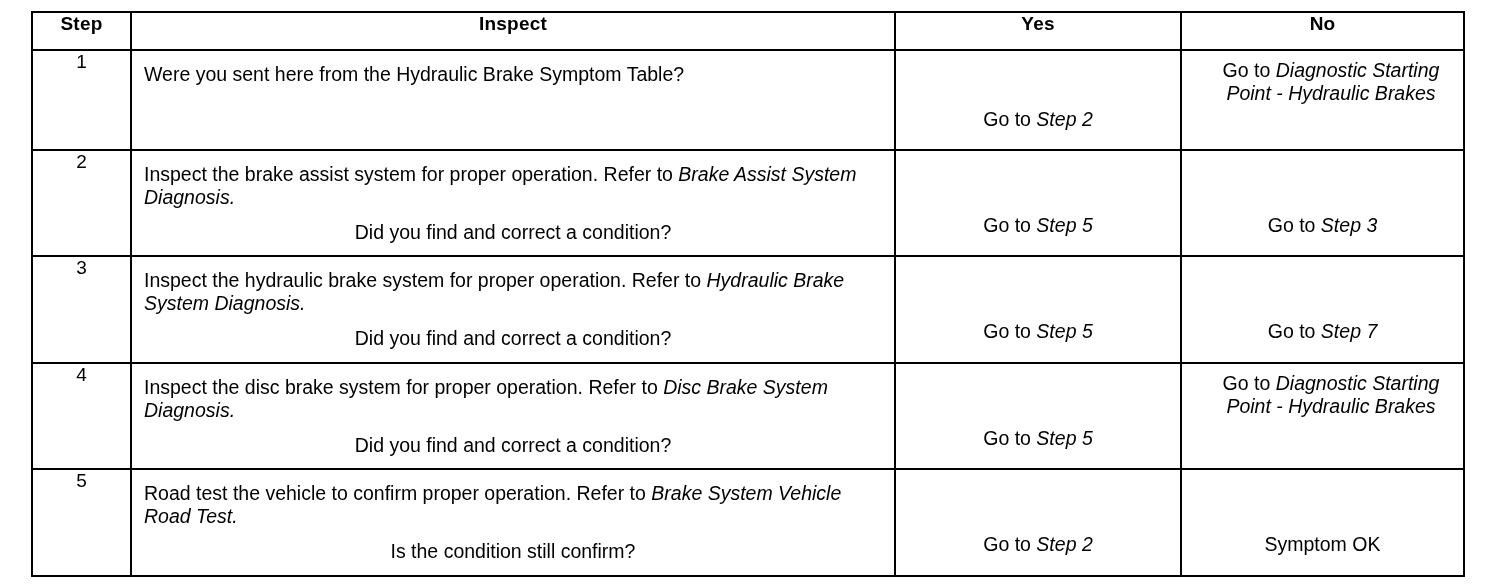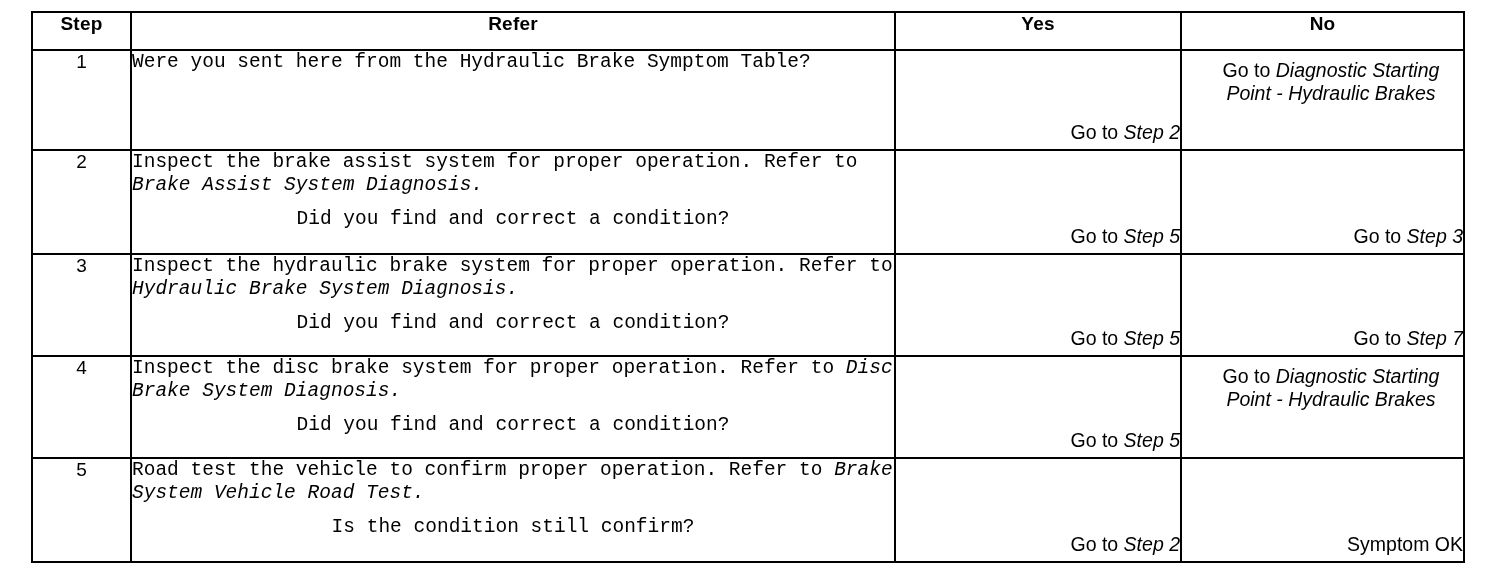--- a/index.html
+++ b/index.html
@@ -63,39 +63,39 @@
     font-size: 19px;
   }
 
   
   td.action {
     padding: 6px 9px 6px 11px;
     font-size: 19.5px;
     line-height: 1.17;
     text-align: left;
   }
-  td.action .para { margin: 0; font-family: Liberation Mono, monospace; }
+  td.action .para { margin: 12px; }
   td.action .para + .para { margin-top: 11px; text-align: center; }
   td.action i { font-style: italic; }
 
   
   td.branch {
     text-align: center;
     font-size: 19.5px;
     line-height: 1.2;
     padding: 0 6px;
   }
   td.branch .inner {
     display: block;
     width: 100%;
   }
   td.branch.align-bottom {
     vertical-align: bottom;
   }
-  td.branch.align-bottom .inner { padding-bottom: 5px; text-align: right; }
+  td.branch.align-bottom .inner { padding-bottom: 18px; }
   td.branch.align-top {
     vertical-align: top;
     padding-left: 17px;
   }
   td.branch.align-top .inner { padding-top: 8px; }
   td.branch i { font-style: italic; }
 
   
   tr.r1 td { height: 98px; }
   tr.r2 td { height: 102px; }
@@ -110,21 +110,21 @@
   <table class="diag">
     <colgroup>
       <col class="c-step">
       <col class="c-action">
       <col class="c-yes">
       <col class="c-no">
     </colgroup>
     <thead>
       <tr>
         <th>Step</th>
-        <th>Refer</th>
+        <th>Inspect</th>
         <th>Yes</th>
         <th>No</th>
       </tr>
     </thead>
     <tbody id="tbody">
         <tr class="r1">
           <td class="step">1</td>
           <td class="action">
             <div class="para">Were you sent here from the Hydraulic Brake Symptom Table?</div>
           </td>

